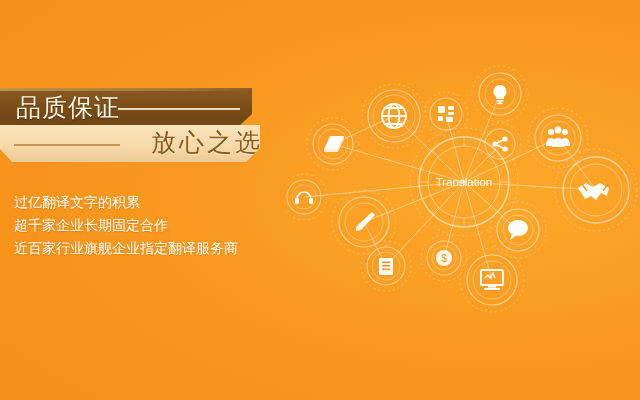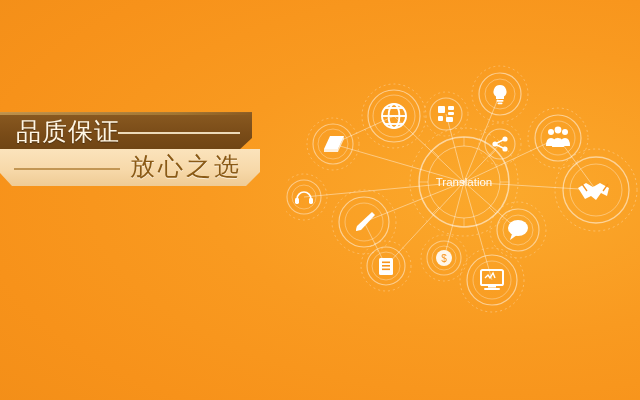--- a/index.html
+++ b/index.html
@@ -11,39 +11,40 @@
   #stage{
     position:relative;width:640px;height:400px;overflow:hidden;
     background:
       radial-gradient(120% 95% at 78% 48%, #FBA92C 0%, #F99A20 38%, #F7921A 68%, #F08C17 100%);
   }
   
   #network{position:absolute;left:286px;top:54px;width:354px;height:266px;}
   #network svg{display:block;width:100%;height:100%;}
 
   
-  #banner{position:absolute;left:0px;top:112px;width:268px;height:78px;}
+  #banner{position:absolute;left:0px;top:88px;width:268px;height:78px;}
   .bar{position:absolute;left:0;}
   .bar-top{
     top:0;width:252px;height:39px;
     background:linear-gradient(180deg,#8A5A21 0%,#7A4C18 55%,#6E4414 100%);
     -webkit-clip-path:polygon(0 0,252px 0,252px 26px,238px 39px,0 39px);
     clip-path:polygon(0 0,252px 0,252px 26px,238px 39px,0 39px);
     box-shadow:0 1px 0 rgba(255,225,170,.25) inset;
   }
   .bar-top::before{
     content:"";position:absolute;left:0;top:0;width:100%;height:3px;
     background:linear-gradient(90deg,#C79A52,#A67A35 70%,#8A5A21);
     opacity:.85;
   }
   .bar-bot{
     top:37px;width:260px;height:37px;
     background:linear-gradient(180deg,#FBE3BC 0%,#F7D9AA 55%,#EFCB95 100%);
     -webkit-clip-path:polygon(0 0,260px 0,260px 23px,246px 37px,12px 37px,0 24px);
     clip-path:polygon(0 0,260px 0,260px 23px,246px 37px,12px 37px,0 24px);
+    padding-left:21px;
   }
   .bar-top-txt{
     position:absolute;left:16px;top:5px;
     font-size:25px;line-height:30px;color:#FFF6E4;letter-spacing:1px;
     font-family:"DejaVu Sans","Liberation Sans",sans-serif;font-weight:400;
     text-shadow:0 1px 1px rgba(0,0,0,.35);white-space:nowrap;
   }
   .rule-top{
     position:absolute;left:118px;top:20px;width:122px;height:2px;
     background:#F3E2C2;opacity:.95;
@@ -278,14 +279,19 @@
     <div class="bar bar-top">
       <div class="bar-top-txt">品质保证</div>
       <div class="rule-top"></div>
     </div>
     <div class="bar bar-bot">
       <div class="rule-bot"></div>
       <div class="bar-bot-txt">放心之选</div>
     </div>
   </div>
 
+  <div id="bullets">
+    <div class="bl">过亿翻译文字的积累</div>
+    <div class="bl">超千家企业长期固定合作</div>
+    <div class="bl">近百家行业旗舰企业指定翻译服务商</div>
+  </div>
 
 </div>
 
 </body></html>

